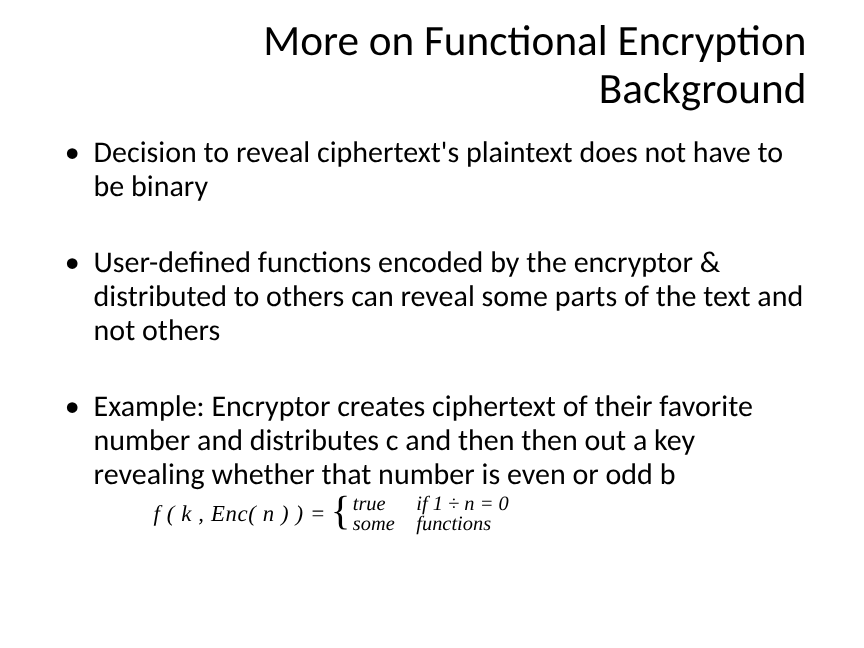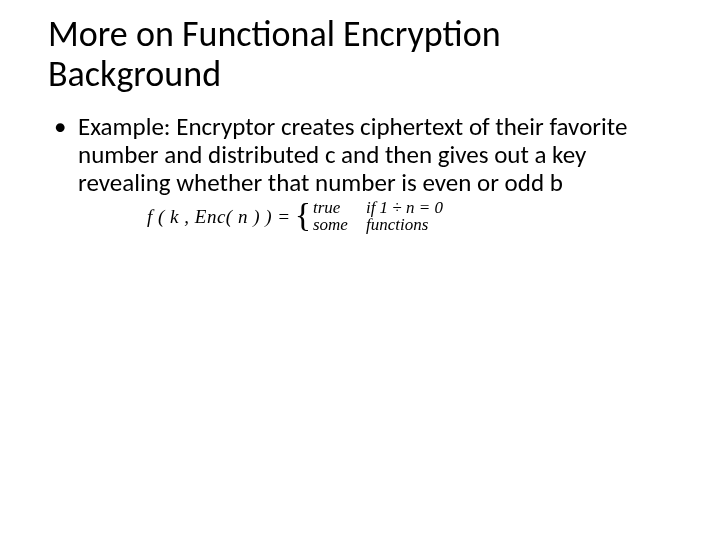--- a/index.html
+++ b/index.html
@@ -14,21 +14,21 @@
   }
   .slide {
     box-sizing: border-box;
     width: 720px;
     height: 540px;
     padding: 14px 48px 0 48px;
     display: flex;
     flex-direction: column;
   }
   .title {
-    text-align: left;
+    text-align: right;
     font-size: 36px;
     line-height: 1.12;
     font-weight: 400;
     margin: 0 0 18px 0;
   }
   ul.bullets {
     list-style: none;
     padding: 0;
     margin: 0;
   }
@@ -57,21 +57,20 @@
   .formula {
     font-family: "Times New Roman", Times, serif;
     font-style: italic;
     font-size: 19px;
     white-space: nowrap;
     display: inline-flex;
     align-items: center;
   }
   .formula .fn {
     letter-spacing: 0.5px;
-    margin-left: 19px;
   }
   .brace {
     font-style: normal;
     font-size: 34px;
     line-height: 34px;
     margin: 0 2px 0 4px;
     transform: translateY(-1px);
     display: inline-block;
   }
   .cases {
@@ -93,21 +92,27 @@
 
 <div class="slide">
 
   <h1 class="title">
     <span>More on Functional Encryption</span><br>
     <span>Background</span>
   </h1>
 
   <ul class="bullets">
     <li>
-      <span>Example: Encryptor creates ciphertext of their favorite number and distributed c and then gives out a key revealing whether that number is even or odd b</span>
+      <span>Decision to reveal ciphertext's plaintext does not have to be binary</span>
+    </li>
+    <li>
+      <span>User-defined functions encoded by the encryptor &amp; distributed to others can reveal some parts of the text and not others</span>
+    </li>
+    <li>
+      <span>Example: Encryptor creates ciphertext of their favorite number and distributes c and then then out a key revealing whether that number is even or odd b</span>
       <div class="formula-row">
         <span class="formula">
           <span class="fn">f ( k , Enc( n ) ) =</span>
           <span class="brace">{</span>
           <span class="cases">
             <span>true</span>
             <span class="cond">if 1 ÷ n = 0</span>
             <span>some</span>
             <span class="cond">functions</span>
           </span>

